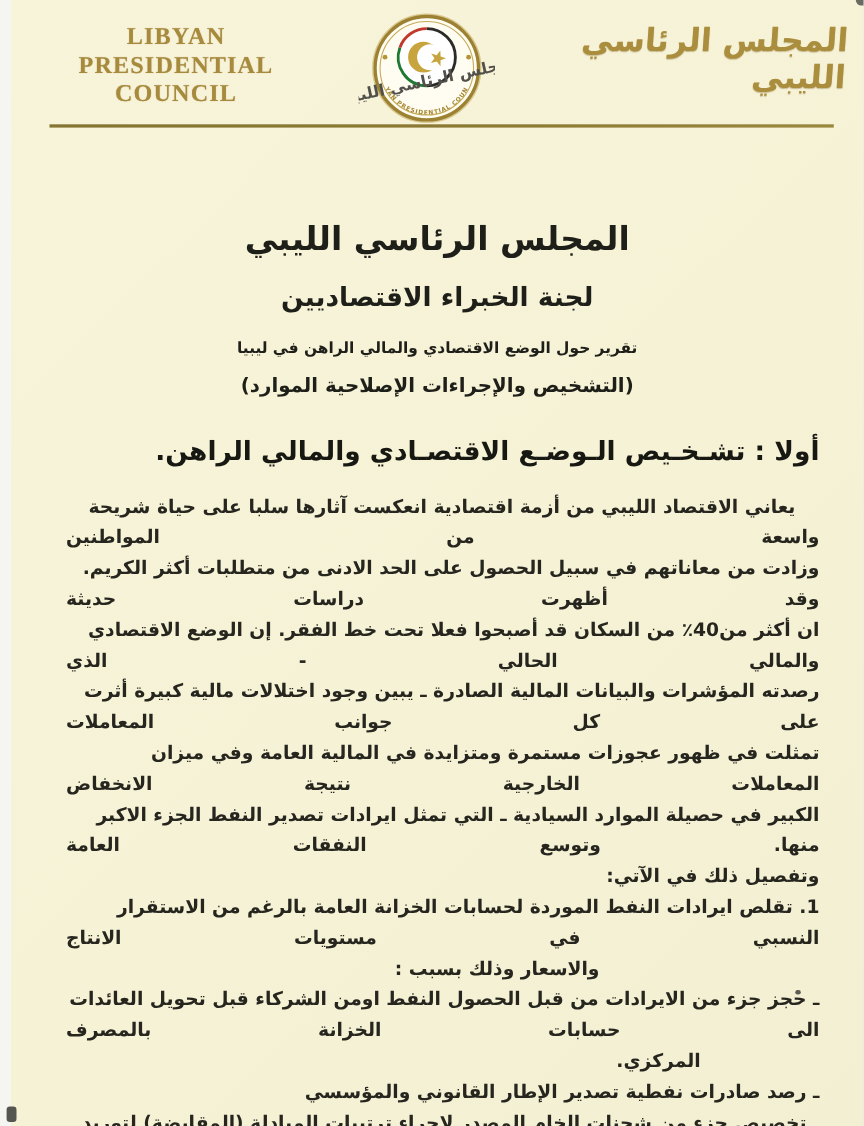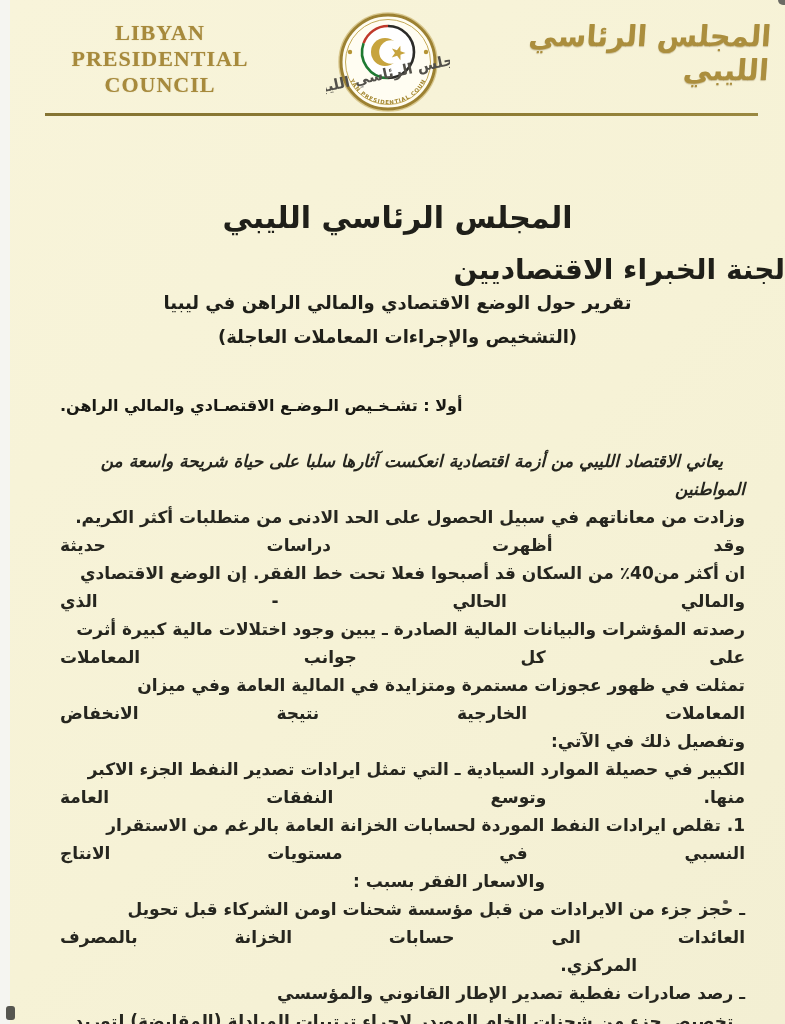--- a/index.html
+++ b/index.html
@@ -34,38 +34,38 @@
     direction:rtl;font-weight:bold;font-size:29px;color:#ab8e3d;
     text-shadow:0 1px 1px rgba(120,92,30,.35);
     transform:skewX(-4deg);
   }
   .logo-wrap{position:absolute;left:316px;top:-16px;width:124px;height:124px;}
   .rule{position:absolute;left:35px;top:113px;width:713px;height:2.5px;background:linear-gradient(90deg,#857433,#8d7b33 60%,#9a8840);}
 
   
   .titles{position:absolute;left:0;top:194px;width:775px;text-align:center;direction:rtl;color:#1f1f19;}
   .t-main{font-size:30px;font-weight:bold;line-height:48px;margin-bottom:10px;}
-  .t-committee{font-size:28px;font-weight:bold;line-height:36px;text-align:right;}
-  .t-report{font-size:18px;font-weight:bold;line-height:30px;}
+  .t-committee{font-size:24px;font-weight:bold;line-height:36px;}
+  .t-report{font-size:14px;font-weight:bold;line-height:30px;margin-top:14px;}
   .t-sub{font-size:18px;font-weight:bold;line-height:30px;margin-top:4px;}
 
   
   .section-heading{
     position:absolute;right:40px;left:50px;top:396px;
-    direction:rtl;text-align:left;font-size:16px;font-weight:bold;color:#181813;
+    direction:rtl;text-align:right;font-size:24px;font-weight:bold;color:#181813;
   }
 
   
   .body-text{
     position:absolute;left:50px;top:447px;width:685px;
     direction:rtl;font-size:17px;font-weight:bold;line-height:28px;color:#26261f;
   }
   .ln{text-align:right;}
   .ln-j{text-align-last:justify;}
-  [data-indent="p1"]{text-indent:22px;font-style:italic;}
+  [data-indent="p1"]{text-indent:22px;}
   [data-indent="a"]{margin-right:200px;}
   [data-indent="b"]{margin-right:108px;}
 </style>
 </head>
 <body>
 
 <div class="scan-edge"></div>
 
 <div class="page">
 
@@ -103,36 +103,36 @@
 
     <div class="ar-callig">المجلس الرئاسي الليبي</div>
   </div>
 
   <div class="rule"></div>
 
   <div class="titles">
     <div class="t-main">المجلس الرئاسي الليبي</div>
     <div class="t-committee">لجنة الخبراء الاقتصاديين</div>
     <div class="t-report">تقرير حول الوضع الاقتصادي والمالي الراهن في ليبيا</div>
-    <div class="t-sub">(التشخيص والإجراءات المعاملات العاجلة)</div>
+    <div class="t-sub">(التشخيص والإجراءات الإصلاحية الموارد)</div>
   </div>
 
   <div class="section-heading">أولا : تشـخـيص الـوضـع الاقتصـادي والمالي الراهن.</div>
 
   <div class="body-text">
       <div class="ln ln-j" data-indent="p1">يعاني الاقتصاد الليبي من أزمة اقتصادية انعكست آثارها سلبا على حياة شريحة واسعة من المواطنين</div>
       <div class="ln ln-j">وزادت من معاناتهم في سبيل الحصول على الحد الادنى من متطلبات أكثر الكريم. وقد أظهرت دراسات حديثة</div>
       <div class="ln ln-j">ان أكثر من40٪ من السكان قد أصبحوا فعلا تحت خط الفقر. إن الوضع الاقتصادي والمالي الحالي - الذي</div>
       <div class="ln ln-j">رصدته المؤشرات والبيانات المالية الصادرة ـ يبين وجود اختلالات مالية كبيرة أثرت على كل جوانب المعاملات</div>
       <div class="ln ln-j">تمثلت في ظهور عجوزات مستمرة ومتزايدة في المالية العامة وفي ميزان المعاملات الخارجية نتيجة الانخفاض</div>
+      <div class="ln ln-j">الكبير في حصيلة الموارد السيادية ـ التي تمثل ايرادات تصدير النفط الجزء الاكبر منها. وتوسع النفقات العامة</div>
       <div class="ln ln-r">وتفصيل ذلك في الآتي:</div>
-      <div class="ln ln-j">الكبير في حصيلة الموارد السيادية ـ التي تمثل ايرادات تصدير النفط الجزء الاكبر منها. وتوسع النفقات العامة</div>
       <div class="ln ln-j">1. تقلص ايرادات النفط الموردة لحسابات الخزانة العامة بالرغم من الاستقرار النسبي في مستويات الانتاج</div>
-      <div class="ln ln-r" data-indent="a">والاسعار الفقر بسبب :</div>
-      <div class="ln ln-j">ـ حجز جزء من الايرادات من قبل مؤسسة شحنات اومن الشركاء قبل تحويل العائدات الى حسابات الخزانة بالمصرف</div>
+      <div class="ln ln-r" data-indent="a">والاسعار وذلك بسبب :</div>
+      <div class="ln ln-j">ـ حجز جزء من الايرادات من قبل الحصول النفط اومن الشركاء قبل تحويل العائدات الى حسابات الخزانة بالمصرف</div>
       <div class="ln ln-r" data-indent="b">المركزي.</div>
       <div class="ln ln-r">ـ رصد صادرات نفطية تصدير الإطار القانوني والمؤسسي</div>
       <div class="ln ln-r">ـ تخصيص جزء من شحنات الخام المصدر لإجراء ترتيبات المبادلة (المقايضة) لتوريد المحروقات والمشتقات النفطية.</div>
     </div>
 
 </div>
 
 <div class="corner-speck-tr"></div>
 <div class="speck-1"></div>
 <div class="speck-2"></div>

